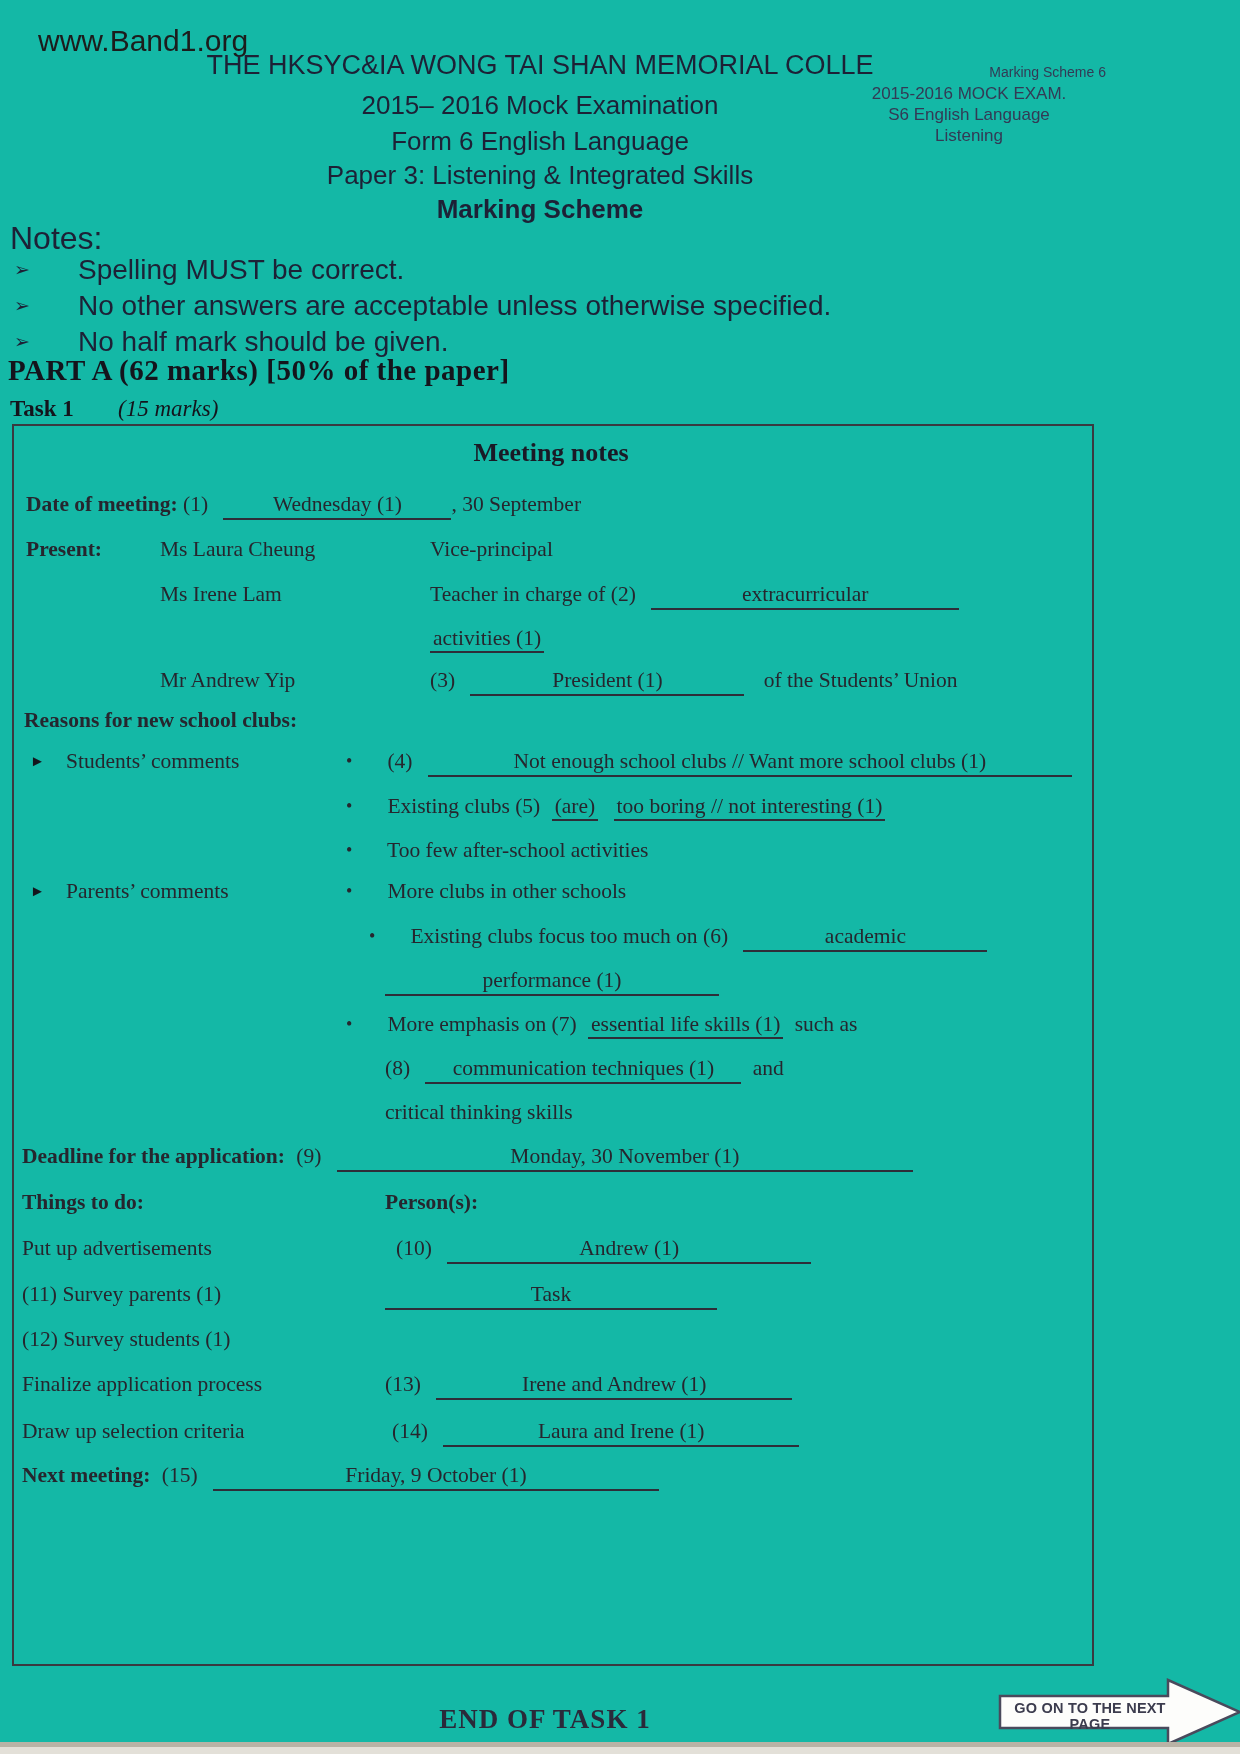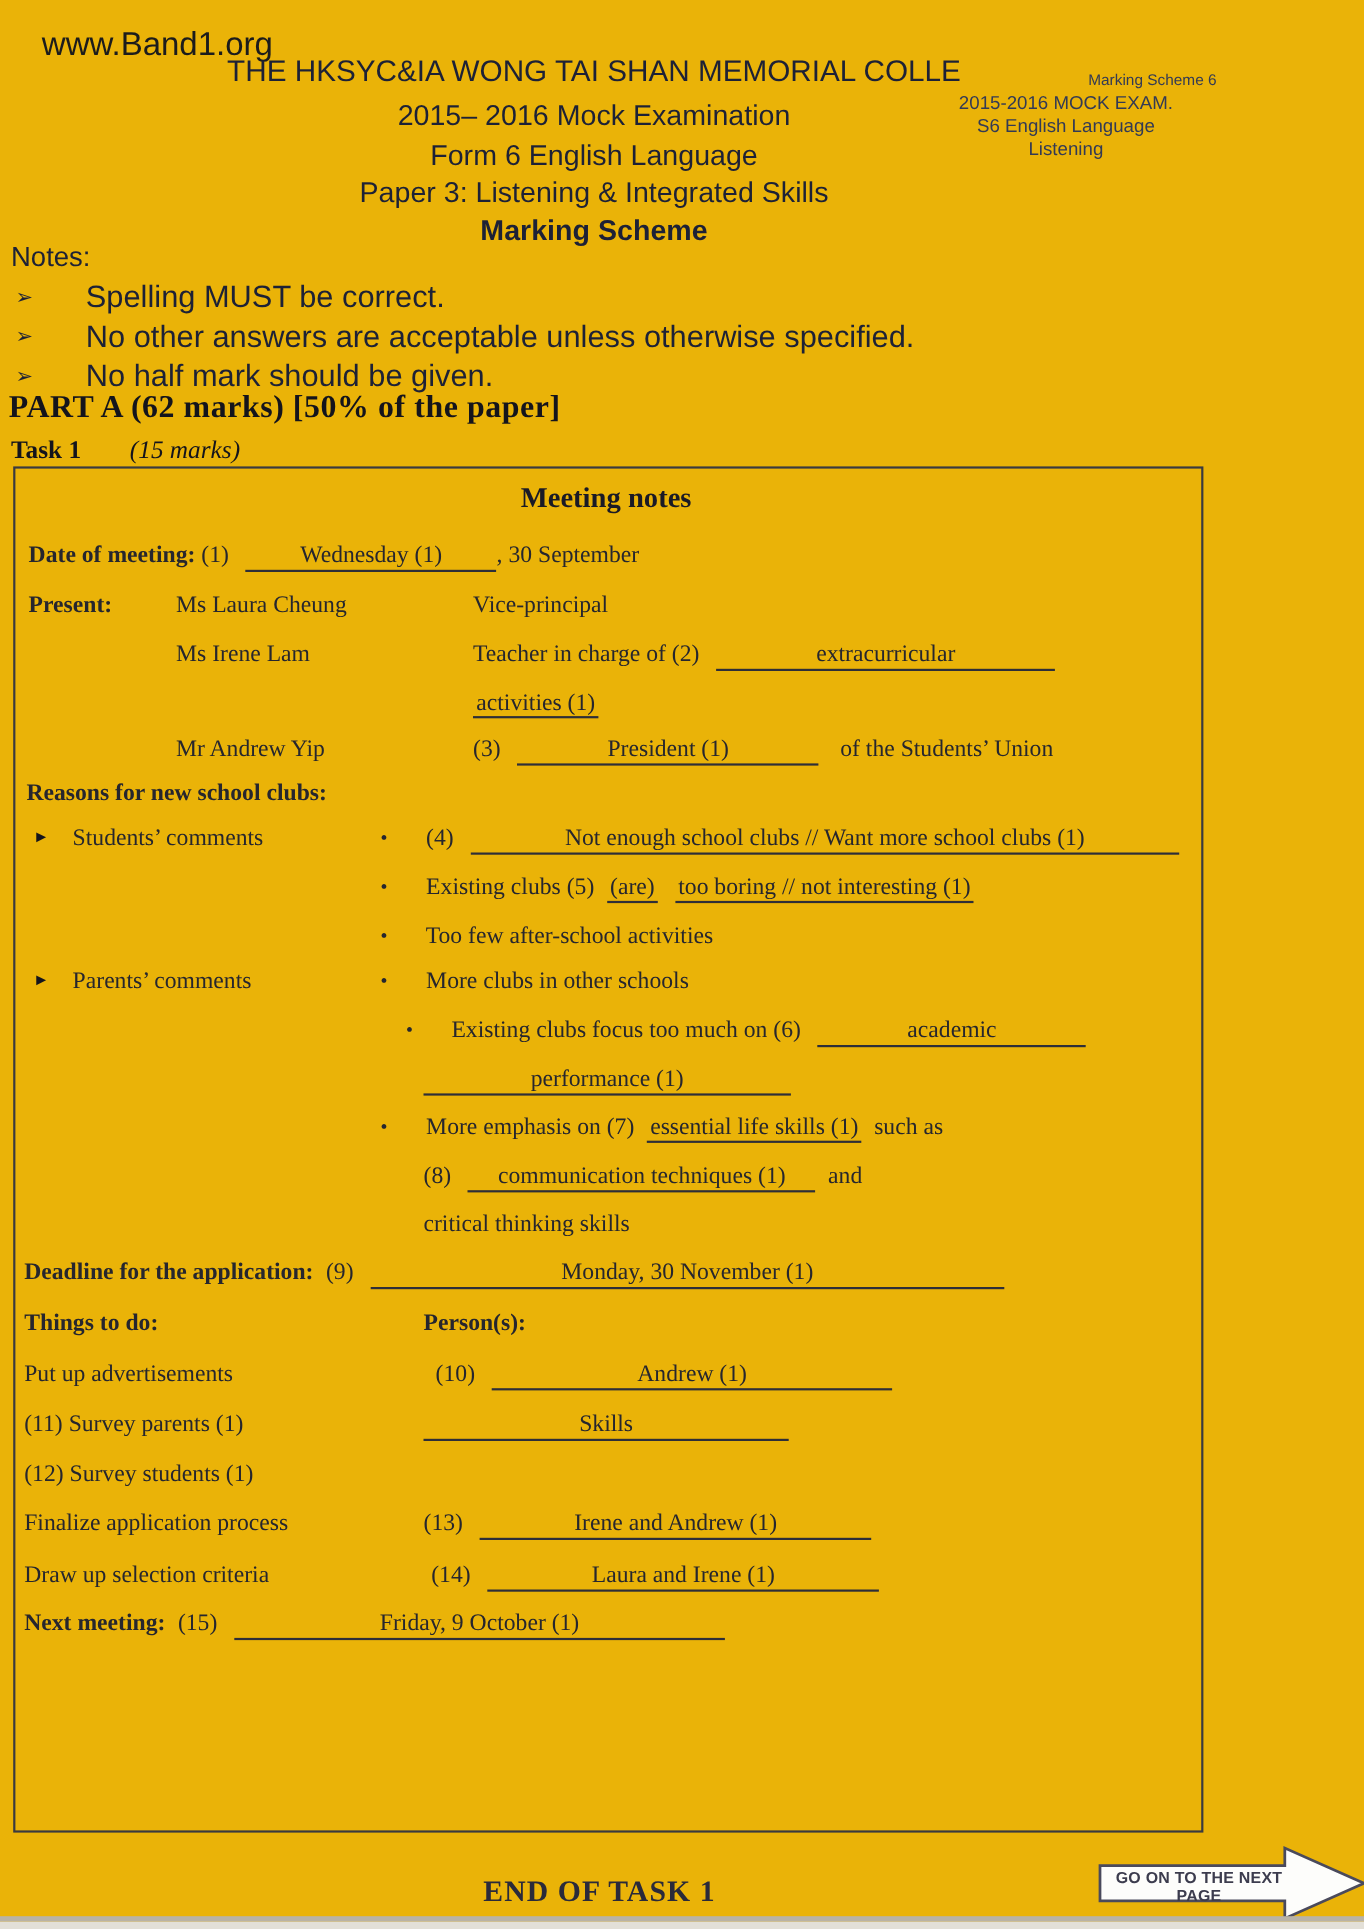--- a/index.html
+++ b/index.html
@@ -1,37 +1,37 @@
 <!DOCTYPE html>
 <html><head>
 <meta charset="utf-8">
 <style>
   html,body{margin:0;padding:0;background:#e9e7e2;}
   .page{
     position:relative; width:1240px; height:1754px; margin:0 auto;
-    background:#eab308; overflow:hidden;
+    background:#14b8a6; overflow:hidden;
     color:#23232e;
     font-family:"Liberation Serif", serif;
   }
   .abs{position:absolute; white-space:nowrap;}
   .sans{font-family:"Liberation Sans", sans-serif;}
   .serif{font-family:"Liberation Serif", serif;}
   .b{font-weight:bold;}
   
   .watermark{left:38px; top:24px; font-size:30px; color:#1c1c1c;}
   .hdr{left:80px; width:920px; text-align:center; color:#1d2136; font-size:26px;}
   .hdr-school{top:50px; font-size:27px;}
   .hdr-exam{top:90px;}
   .hdr-form{top:126px;}
   .hdr-paper{top:160px;}
   .hdr-doc{top:194px; font-weight:bold;}
   .corner{left:828px; top:40px; width:282px; text-align:center; color:#333a55; font-size:17px; line-height:21px;}
   .corner .c1{display:block; font-size:14px; text-align:right; padding-right:4px;margin-top:22px;}
   
-  .notes-title{left:10px; top:220px; font-size:25px; color:#1d2136;}
+  .notes-title{left:10px; top:220px; font-size:32px; color:#1d2136;}
   .note-arrow{left:14px; font-size:19px; color:#1d2136;}
   .note-text{left:78px; font-size:28px; color:#1d2136;}
   .part-heading{left:8px; top:354px; font-size:29px; font-weight:bold; color:#14141c; letter-spacing:.5px;}
   .task-label{left:10px; top:396px; font-size:23px; font-weight:bold; color:#14141c;}
   .task-marks{left:118px; top:396px; font-size:23px; font-style:italic; color:#14141c;}
   
   .mbox{position:absolute; left:12px; top:424px; width:1078px; height:1238px; border:2px solid #3a3a40; background:transparent;}
   .box-title{left:12px; top:438px; width:1078px; text-align:center; font-size:26px; font-weight:bold; color:#1a1a26;}
   .row{position:absolute; white-space:nowrap; font-size:21.5px; color:#26262e;}
   .blank{display:inline-block; border-bottom:2px solid #2e2e38; text-align:center; padding:0 8px 1px 8px;}
@@ -164,21 +164,21 @@
   <div class="row b" style="left:385px; top:1190px;">Person(s):</div>
 
   <div class="row" style="left:22px; top:1236px;">Put up advertisements</div>
   <div class="row" style="left:396px; top:1236px;">
     <span class="mr10">(10)</span>
     <span class="blank" style="min-width:348px;">Andrew (1)</span>
   </div>
 
   <div class="row" style="left:22px; top:1282px;">(11) Survey parents (1)</div>
   <div class="row" style="left:385px; top:1282px;">
-    <span class="blank" style="min-width:316px;">Skills</span>
+    <span class="blank" style="min-width:316px;">Task</span>
   </div>
 
   <div class="row" style="left:22px; top:1327px;">(12) Survey students (1)</div>
 
   <div class="row" style="left:22px; top:1372px;">Finalize application process</div>
   <div class="row" style="left:385px; top:1372px;">
     <span class="mr10">(13)</span>
     <span class="blank" style="min-width:340px;">Irene and Andrew (1)</span>
   </div>
 

